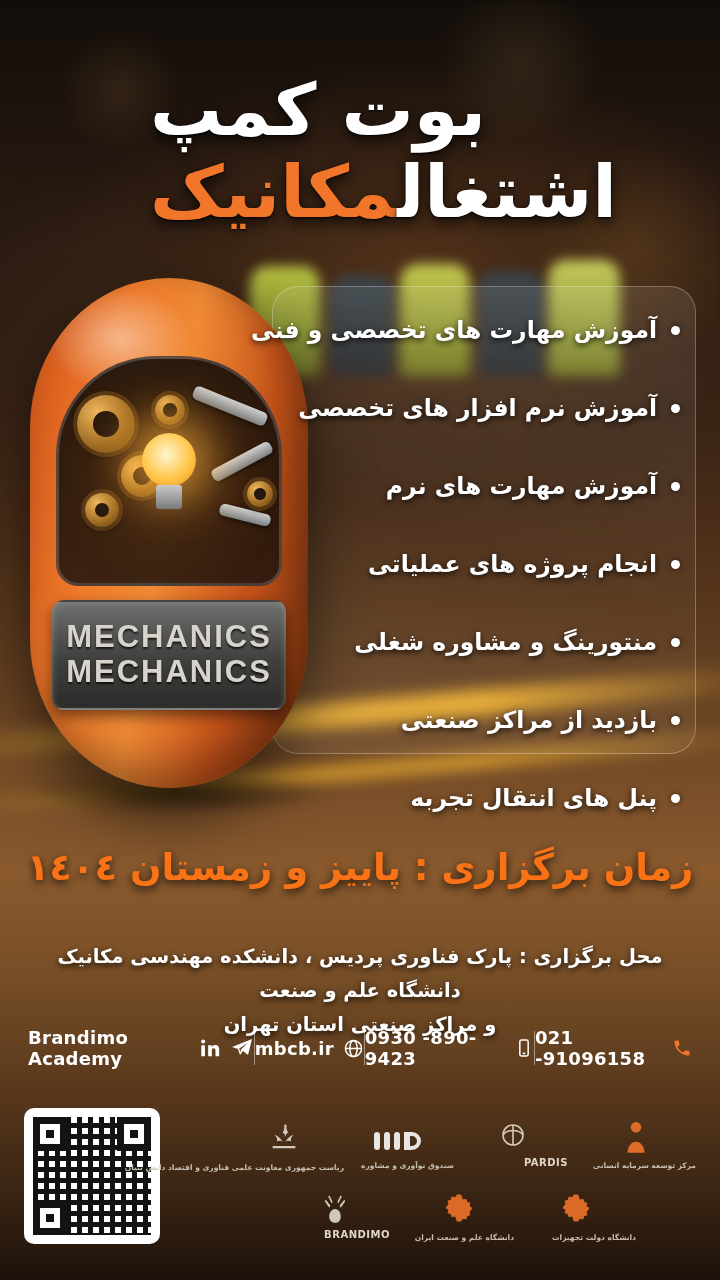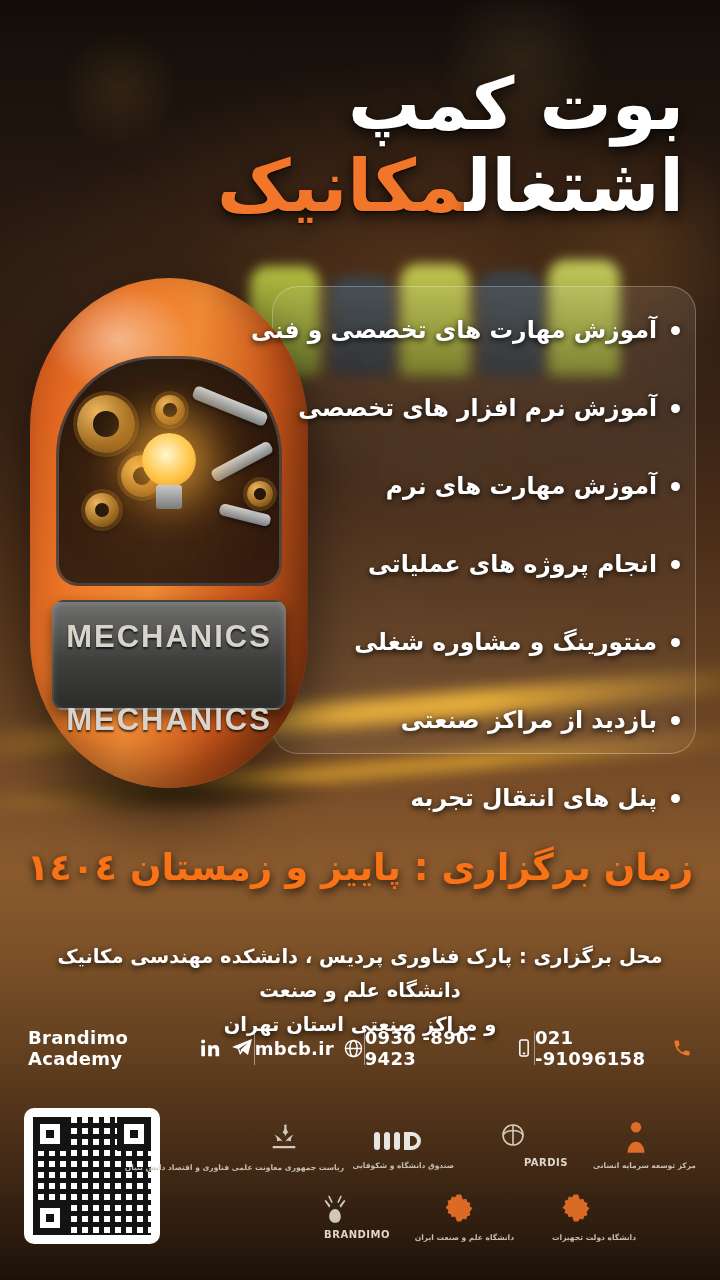--- a/index.html
+++ b/index.html
@@ -35,22 +35,22 @@
   }
   .fig { position: absolute; bottom: 0; border-radius: 18px 18px 6px 6px; }
   .floor-line {
     position: absolute; left: -40px; right: -40px; height: 26px;
     background: linear-gradient(90deg, rgba(255,200,60,0) 0%, rgba(255,190,50,0.75) 30%, rgba(255,190,50,0.85) 65%, rgba(255,190,50,0) 100%);
     filter: blur(7px);
     transform: rotate(-5deg);
   }
   
   .title-wrap {
-    position: absolute; top: 66px; right: 36px; left: 150px;
-    text-align: right; z-index: 6;
+    position: absolute; top: 72px; right: 36px; left: 150px;
+    text-align: left; z-index: 6;
   }
   .title-line {
     font-weight: 900;
     line-height: 1.08;
     letter-spacing: -1px;
     text-shadow: 0 5px 14px rgba(0,0,0,0.75), 0 1px 2px rgba(0,0,0,.9);
   }
   .t1 { font-size: 72px; color: #ffffff; }
   .t2 { font-size: 72px; color: #ffffff; margin-top: 4px; }
   .t2 .accent { color: #f2762a; }
@@ -134,21 +134,20 @@
     border: 2px solid rgba(255,255,255,0.12);
     display: flex; flex-direction: column; align-items: center; justify-content: center;
     box-shadow: inset 0 2px 6px rgba(255,255,255,.12), 0 6px 14px rgba(0,0,0,.5);
   }
   .plate-text {
     font-family: "Liberation Sans", sans-serif;
     font-weight: 800; letter-spacing: 2px;
     font-size: 31px; color: #d8d4cc;
     text-shadow: 0 2px 2px rgba(0,0,0,.7);
     line-height: 1.12;
-    margin-top: 48px;
   }
   .cap-shadow {
     position: absolute; left: 10px; top: 770px; width: 330px; height: 44px;
     background: radial-gradient(ellipse at center, rgba(0,0,0,0.62), rgba(0,0,0,0) 70%);
     filter: blur(4px); z-index: 5;
   }
   
   .date-line {
     position: absolute; top: 846px; right: 0; left: 0;
     text-align: center; z-index: 8;
@@ -369,21 +368,21 @@
 
     <div class="logo" style="left:168px;top:24px;width:110px;">
       <svg class="emblem" width="58" height="26" viewBox="0 0 58 26">
         <g fill="#ffffff">
           <rect x="4" y="4" width="6" height="18" rx="3"></rect>
           <rect x="14" y="4" width="6" height="18" rx="3"></rect>
           <rect x="24" y="4" width="6" height="18" rx="3"></rect>
           <path d="M34 4h8a9 9 0 0 1 0 18h-8V4zm6 4v10h2a5 5 0 0 0 0-10h-2z"></path>
         </g>
       </svg>
-      <span class="tiny">صندوق دانشگاه و شکوفایی</span>
+      <span class="tiny">صندوق نوآوری و مشاوره</span>
     </div>
 
     <div class="logo" style="left:282px;top:18px;width:110px;">
       <svg class="emblem" width="46" height="30" viewBox="0 0 46 30" fill="none" stroke="#e8e0d4" stroke-width="1.6">
         <circle cx="23" cy="13" r="10"></circle>
         <path d="M13 13c4-6 16-6 20 0M23 3v20"></path>
       </svg>
       <span class="logo-name">PARDIS</span>
     </div>
 

